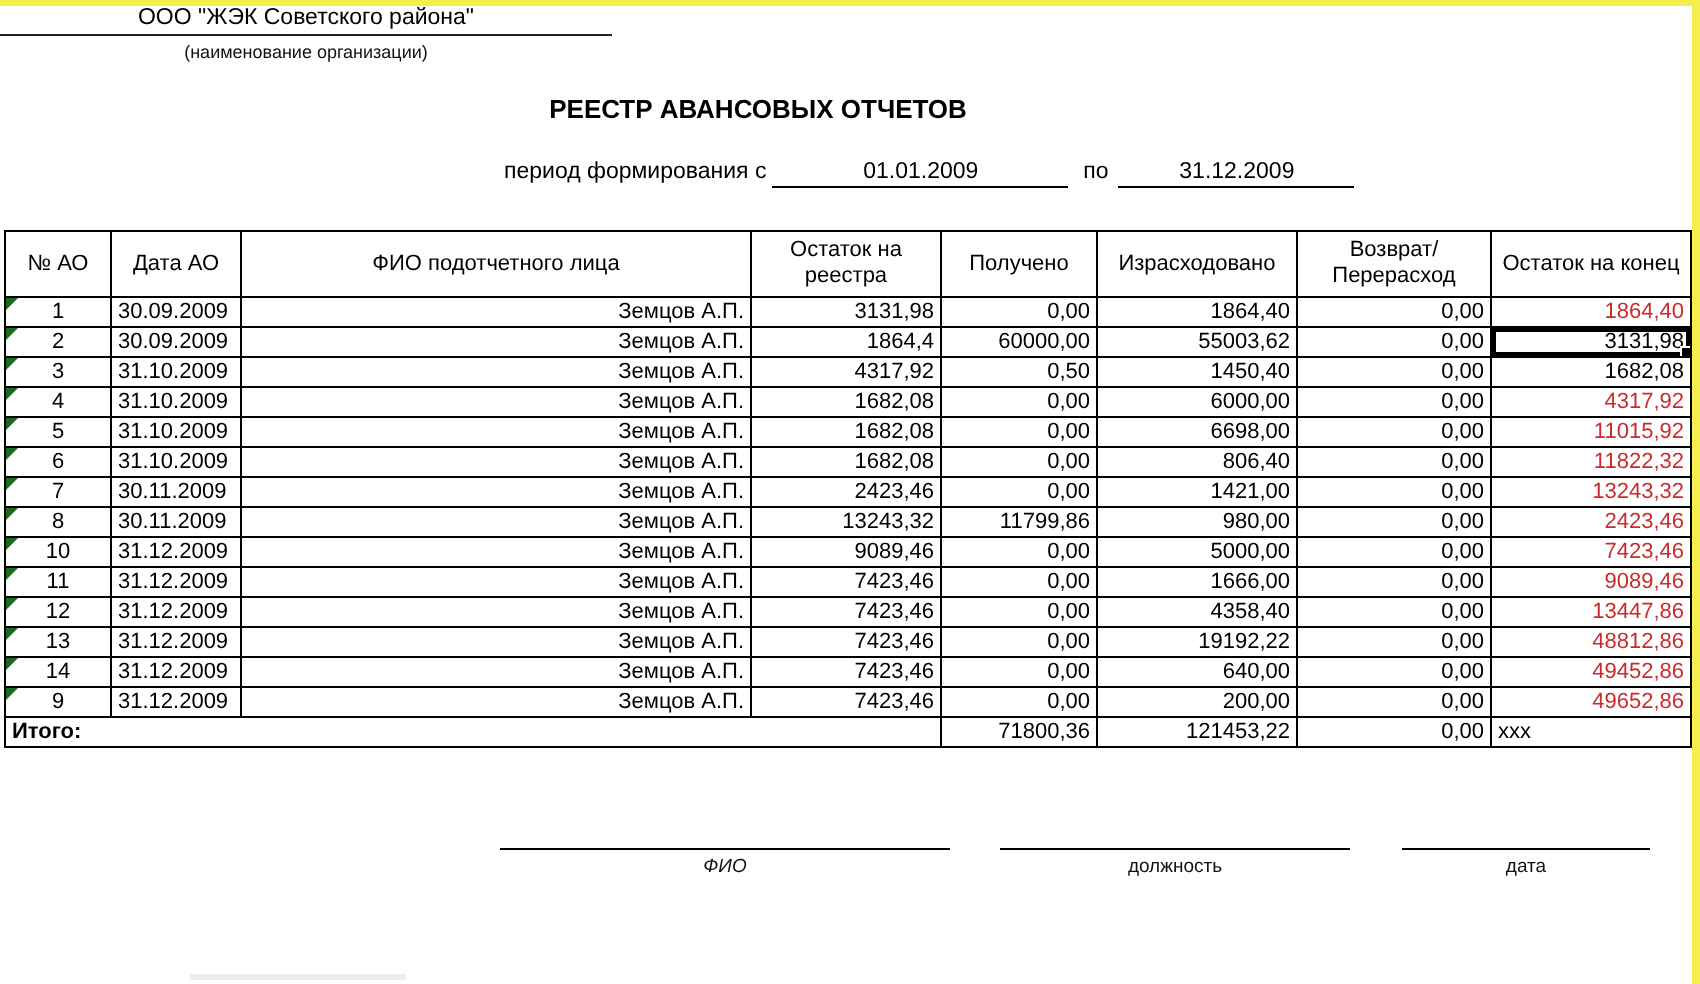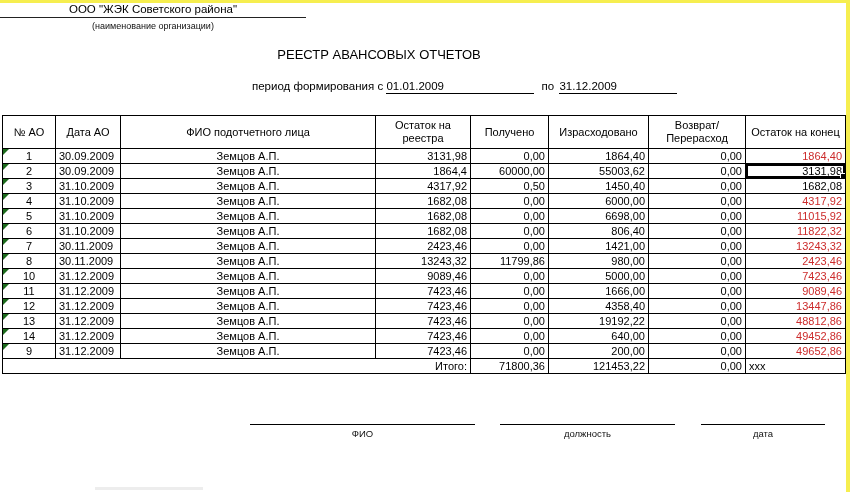--- a/index.html
+++ b/index.html
@@ -18,24 +18,24 @@
   }
   #page { position: relative; width: 850px; height: 492px; overflow: hidden; background: #fff; }
 
   .strip-top   { position:absolute; left:0; top:0; width:850px; height:3px; background:var(--yellow); }
   .strip-right { position:absolute; right:0; top:0; width:4px; height:492px; background:var(--yellow); }
 
   .org-name    { position:absolute; left:0; top:3px; width:306px; text-align:center; font-size:11.5px; }
   .org-line    { position:absolute; left:0; top:17px; width:306px; border-bottom:1.5px solid #222; }
   .org-caption { position:absolute; left:0; top:21px; width:306px; text-align:center; font-size:9px; color:#111; }
 
-  .title { position:absolute; left:0; top:47px; width:758px; text-align:center; font-weight:normal; font-size:13px; }
+  .title { position:absolute; left:0; top:47px; width:758px; text-align:center; font-weight:bold; font-size:13px; }
 
   .period { position:absolute; left:252px; top:80px; font-size:11.5px; white-space:nowrap; }
-  .period .blank { display:inline-block; border-bottom:1px solid #000; padding-bottom:1px; }
+  .period .blank { display:inline-block; border-bottom:1px solid #000; text-align:center; padding-bottom:1px; }
   .period .blank.from { width:148px; }
   .period .blank.to   { width:118px; }
   .period .connector { display:inline-block; margin:0 2px 0 4px; }
 
   table.registry {
     position:absolute; left:2px; top:115px;
     border-collapse:collapse; table-layout:fixed;
     font-size:11px;
     border-radius:15px;
   }
@@ -44,41 +44,41 @@
     padding:0 3px;
     height:15px; line-height:14px;
     overflow:hidden; white-space:nowrap;
   }
   .registry thead th {
     height:33px; font-weight:normal; text-align:center;
     white-space:normal; line-height:13px; padding:1px 2px;
   }
   .registry td.col-no   { text-align:center; position:relative; }
   .registry td.col-date { }
-  .registry td.col-name { text-align:center; }
+  .registry td.col-name { text-align:right; }
   .registry td.col-start, .registry td.col-received, .registry td.col-spent,
   .registry td.col-refund, .registry td.col-end { text-align:right; }
   .registry td.neg { color:var(--neg); }
   .registry td.corner::before {
     content:""; position:absolute; top:0; left:0; width:0; height:0;
     border-top:6px solid var(--green); border-right:6px solid transparent;
   }
   .registry td.selected { box-shadow: inset 0 0 0 2px var(--sel); position:relative; }
   .registry td.selected::after {
     content:""; position:absolute; right:-1px; bottom:-1px;
     width:4px; height:4px; background:var(--sel); border:1px solid #fff;
   }
-  .registry tr.total-row td.total-label { text-align:right; }
+  .registry tr.total-row td.total-label { text-align:left;font-weight:bold; }
   .registry tr.total-row td.col-end { text-align:left; color:#000; }
 
   .responsible { position:absolute; left:10px; top:408px; font-size:11.5px; }
   .sig-line  { position:absolute; top:424px; border-bottom:1px solid #000; height:0; }
   .sig-label { position:absolute; top:428px; text-align:center; font-size:9.5px; color:#111; }
   .sig-line.l1  { left:250px; width:225px; }
-  .sig-label.l1 { left:250px; width:225px; }
+  .sig-label.l1 { left:250px; width:225px;font-style:italic; }
   .sig-line.l2  { left:500px; width:175px; }
   .sig-label.l2 { left:500px; width:175px; }
   .sig-line.l3  { left:701px; width:124px; }
   .sig-label.l3 { left:701px; width:124px; }
 
   .smudge { position:absolute; left:95px; top:487px; width:108px; height:3px; background:#ededed; }
 </style>
 </head>
 <body>
 

